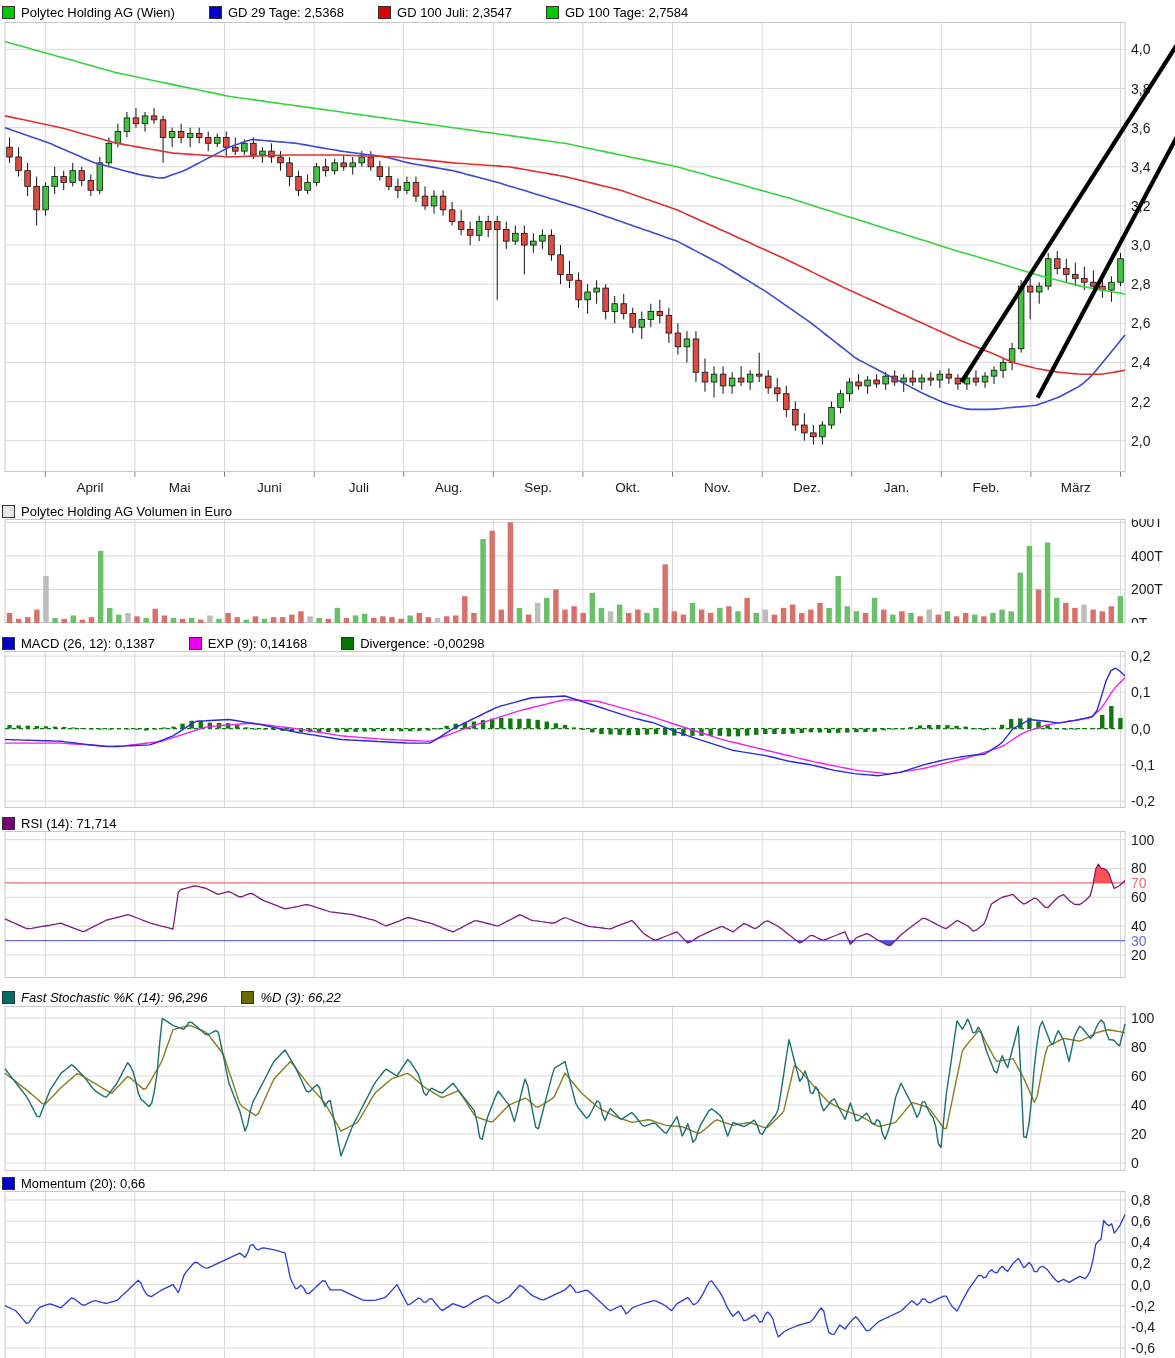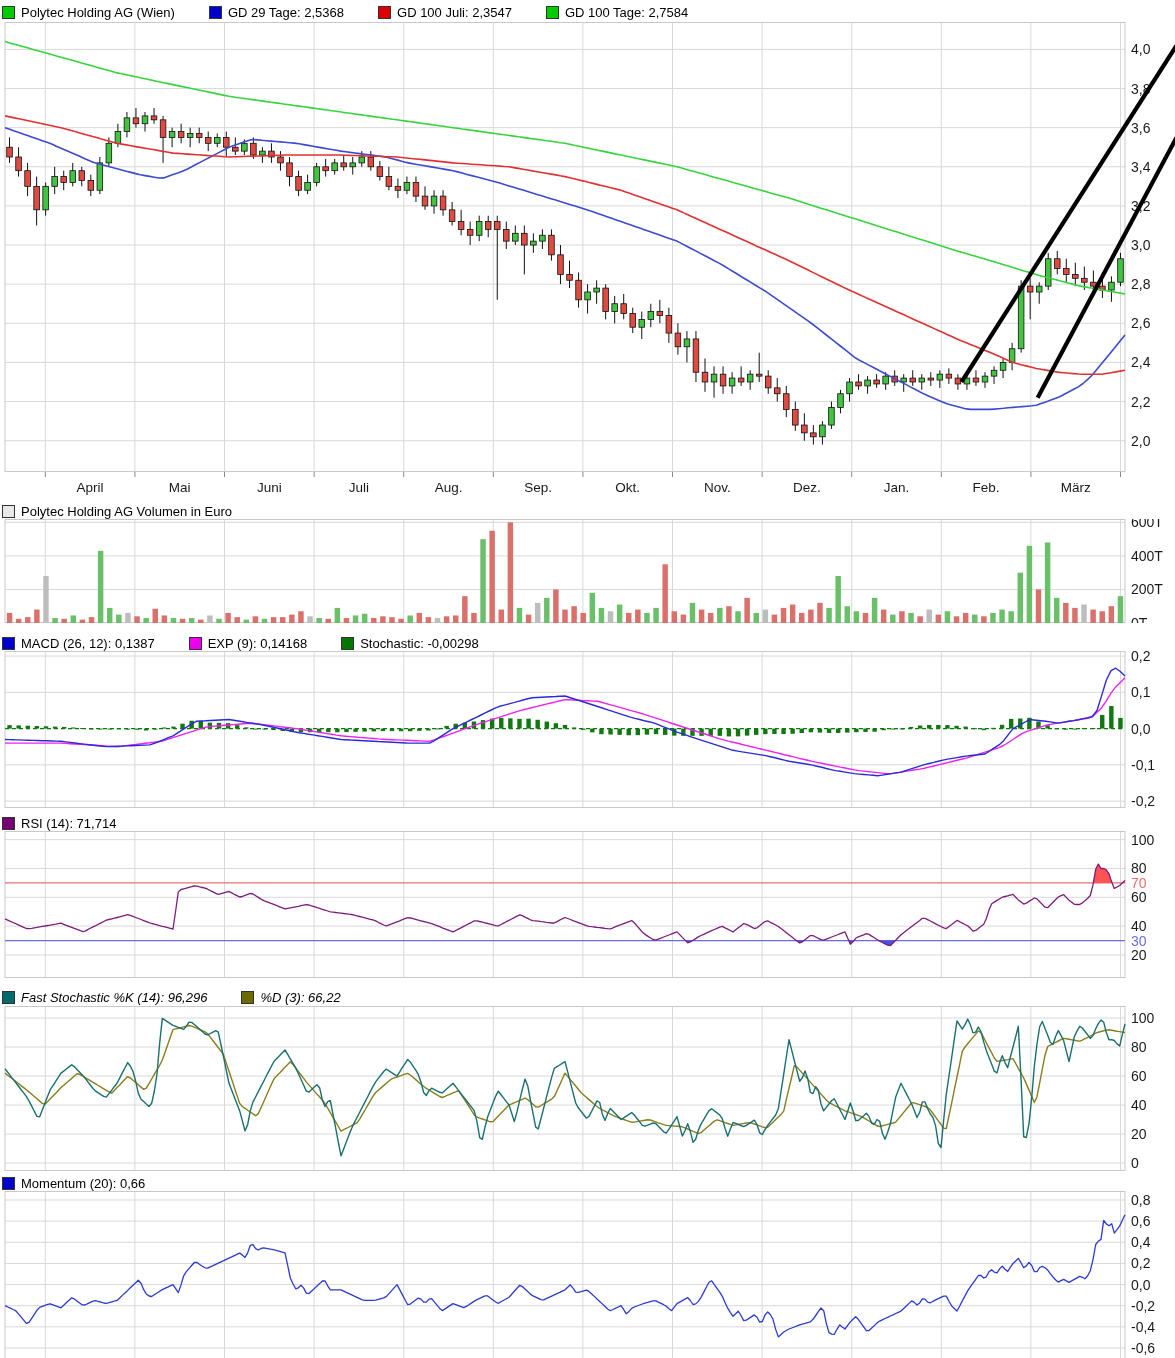--- a/index.html
+++ b/index.html
@@ -513,21 +513,21 @@
   <span class="item">
     <span class="sw" style="background: rgb(0, 0, 204);"></span>
     <span>MACD (26, 12): 0,1387</span>
   </span>
   <span class="item">
     <span class="sw" style="background: rgb(238, 0, 238);"></span>
     <span>EXP (9): 0,14168</span>
   </span>
   <span class="item">
     <span class="sw" style="background: rgb(0, 119, 0);"></span>
-    <span>Stochastic: -0,00298</span>
+    <span>Divergence: -0,00298</span>
   </span>
 </div>
 <svg id="macd-panel" width="1175" height="157">
     <line x1="45.32" y1="0" x2="45.32" y2="157" stroke="#d9d9d9" stroke-width="1"></line>
     <line x1="134.92000000000002" y1="0" x2="134.92000000000002" y2="157" stroke="#d9d9d9" stroke-width="1"></line>
     <line x1="224.52" y1="0" x2="224.52" y2="157" stroke="#d9d9d9" stroke-width="1"></line>
     <line x1="314.12" y1="0" x2="314.12" y2="157" stroke="#d9d9d9" stroke-width="1"></line>
     <line x1="403.71999999999997" y1="0" x2="403.71999999999997" y2="157" stroke="#d9d9d9" stroke-width="1"></line>
     <line x1="493.32" y1="0" x2="493.32" y2="157" stroke="#d9d9d9" stroke-width="1"></line>
     <line x1="582.9200000000001" y1="0" x2="582.9200000000001" y2="157" stroke="#d9d9d9" stroke-width="1"></line>

